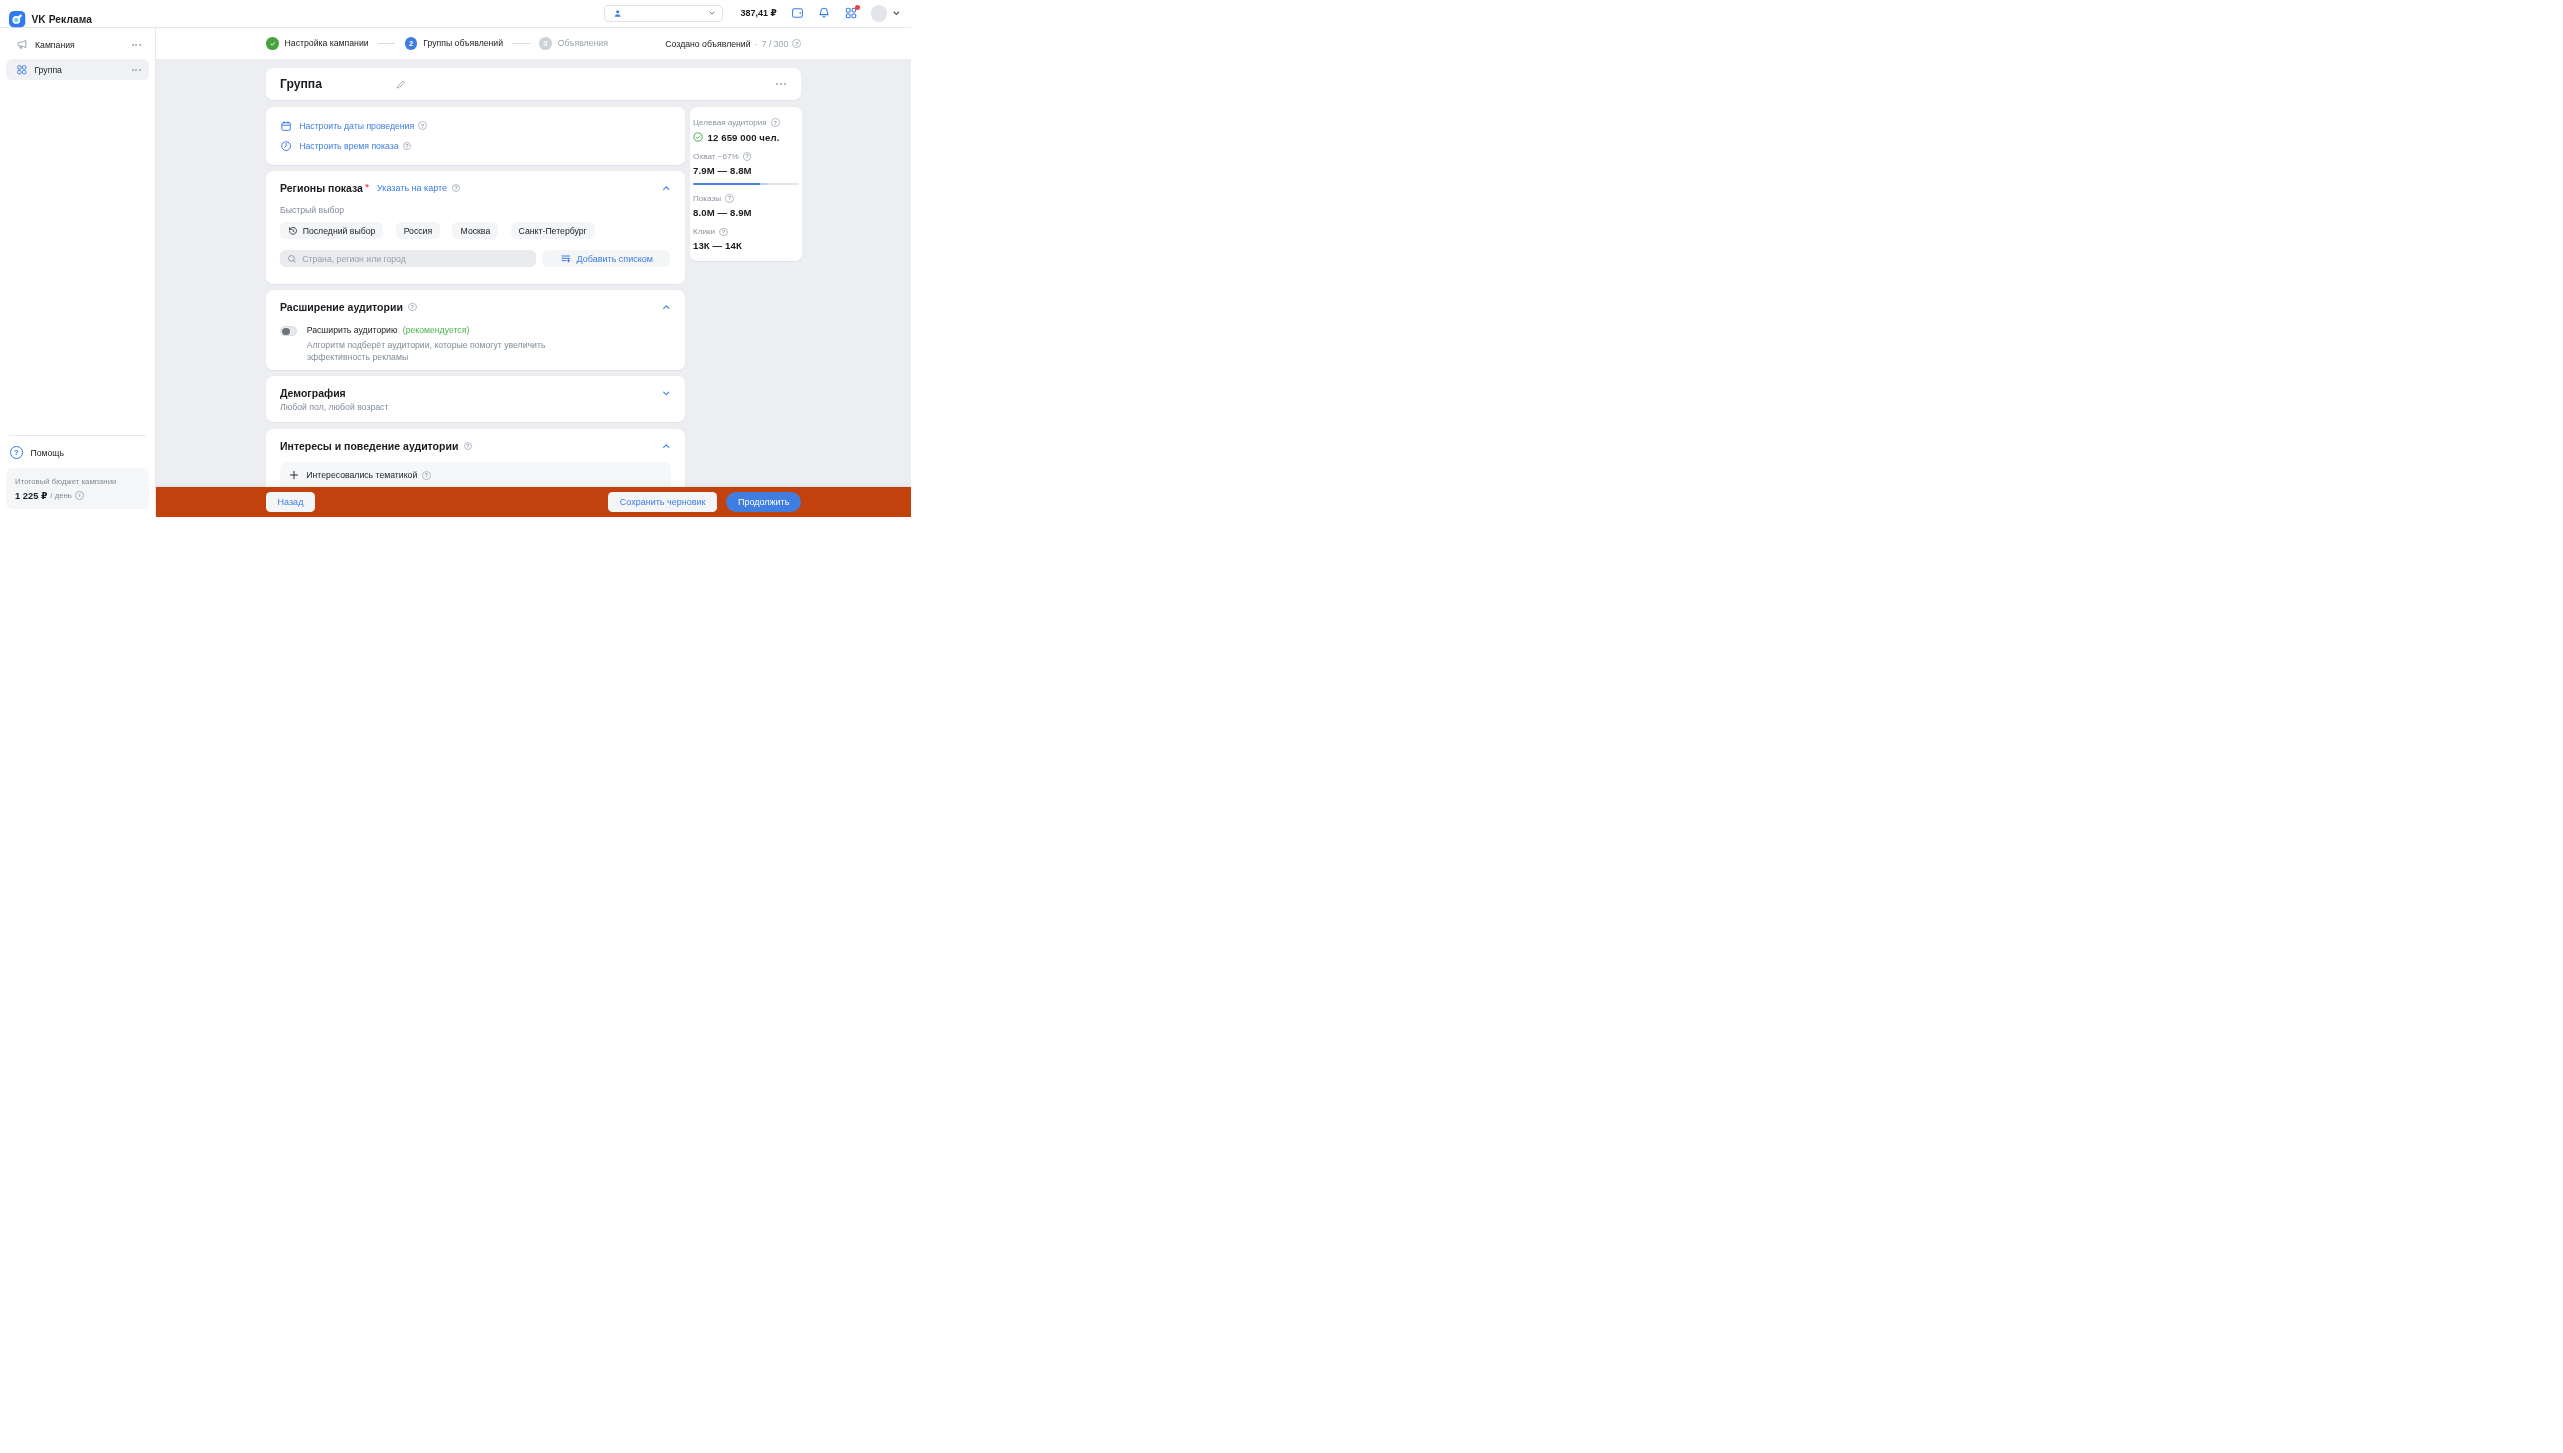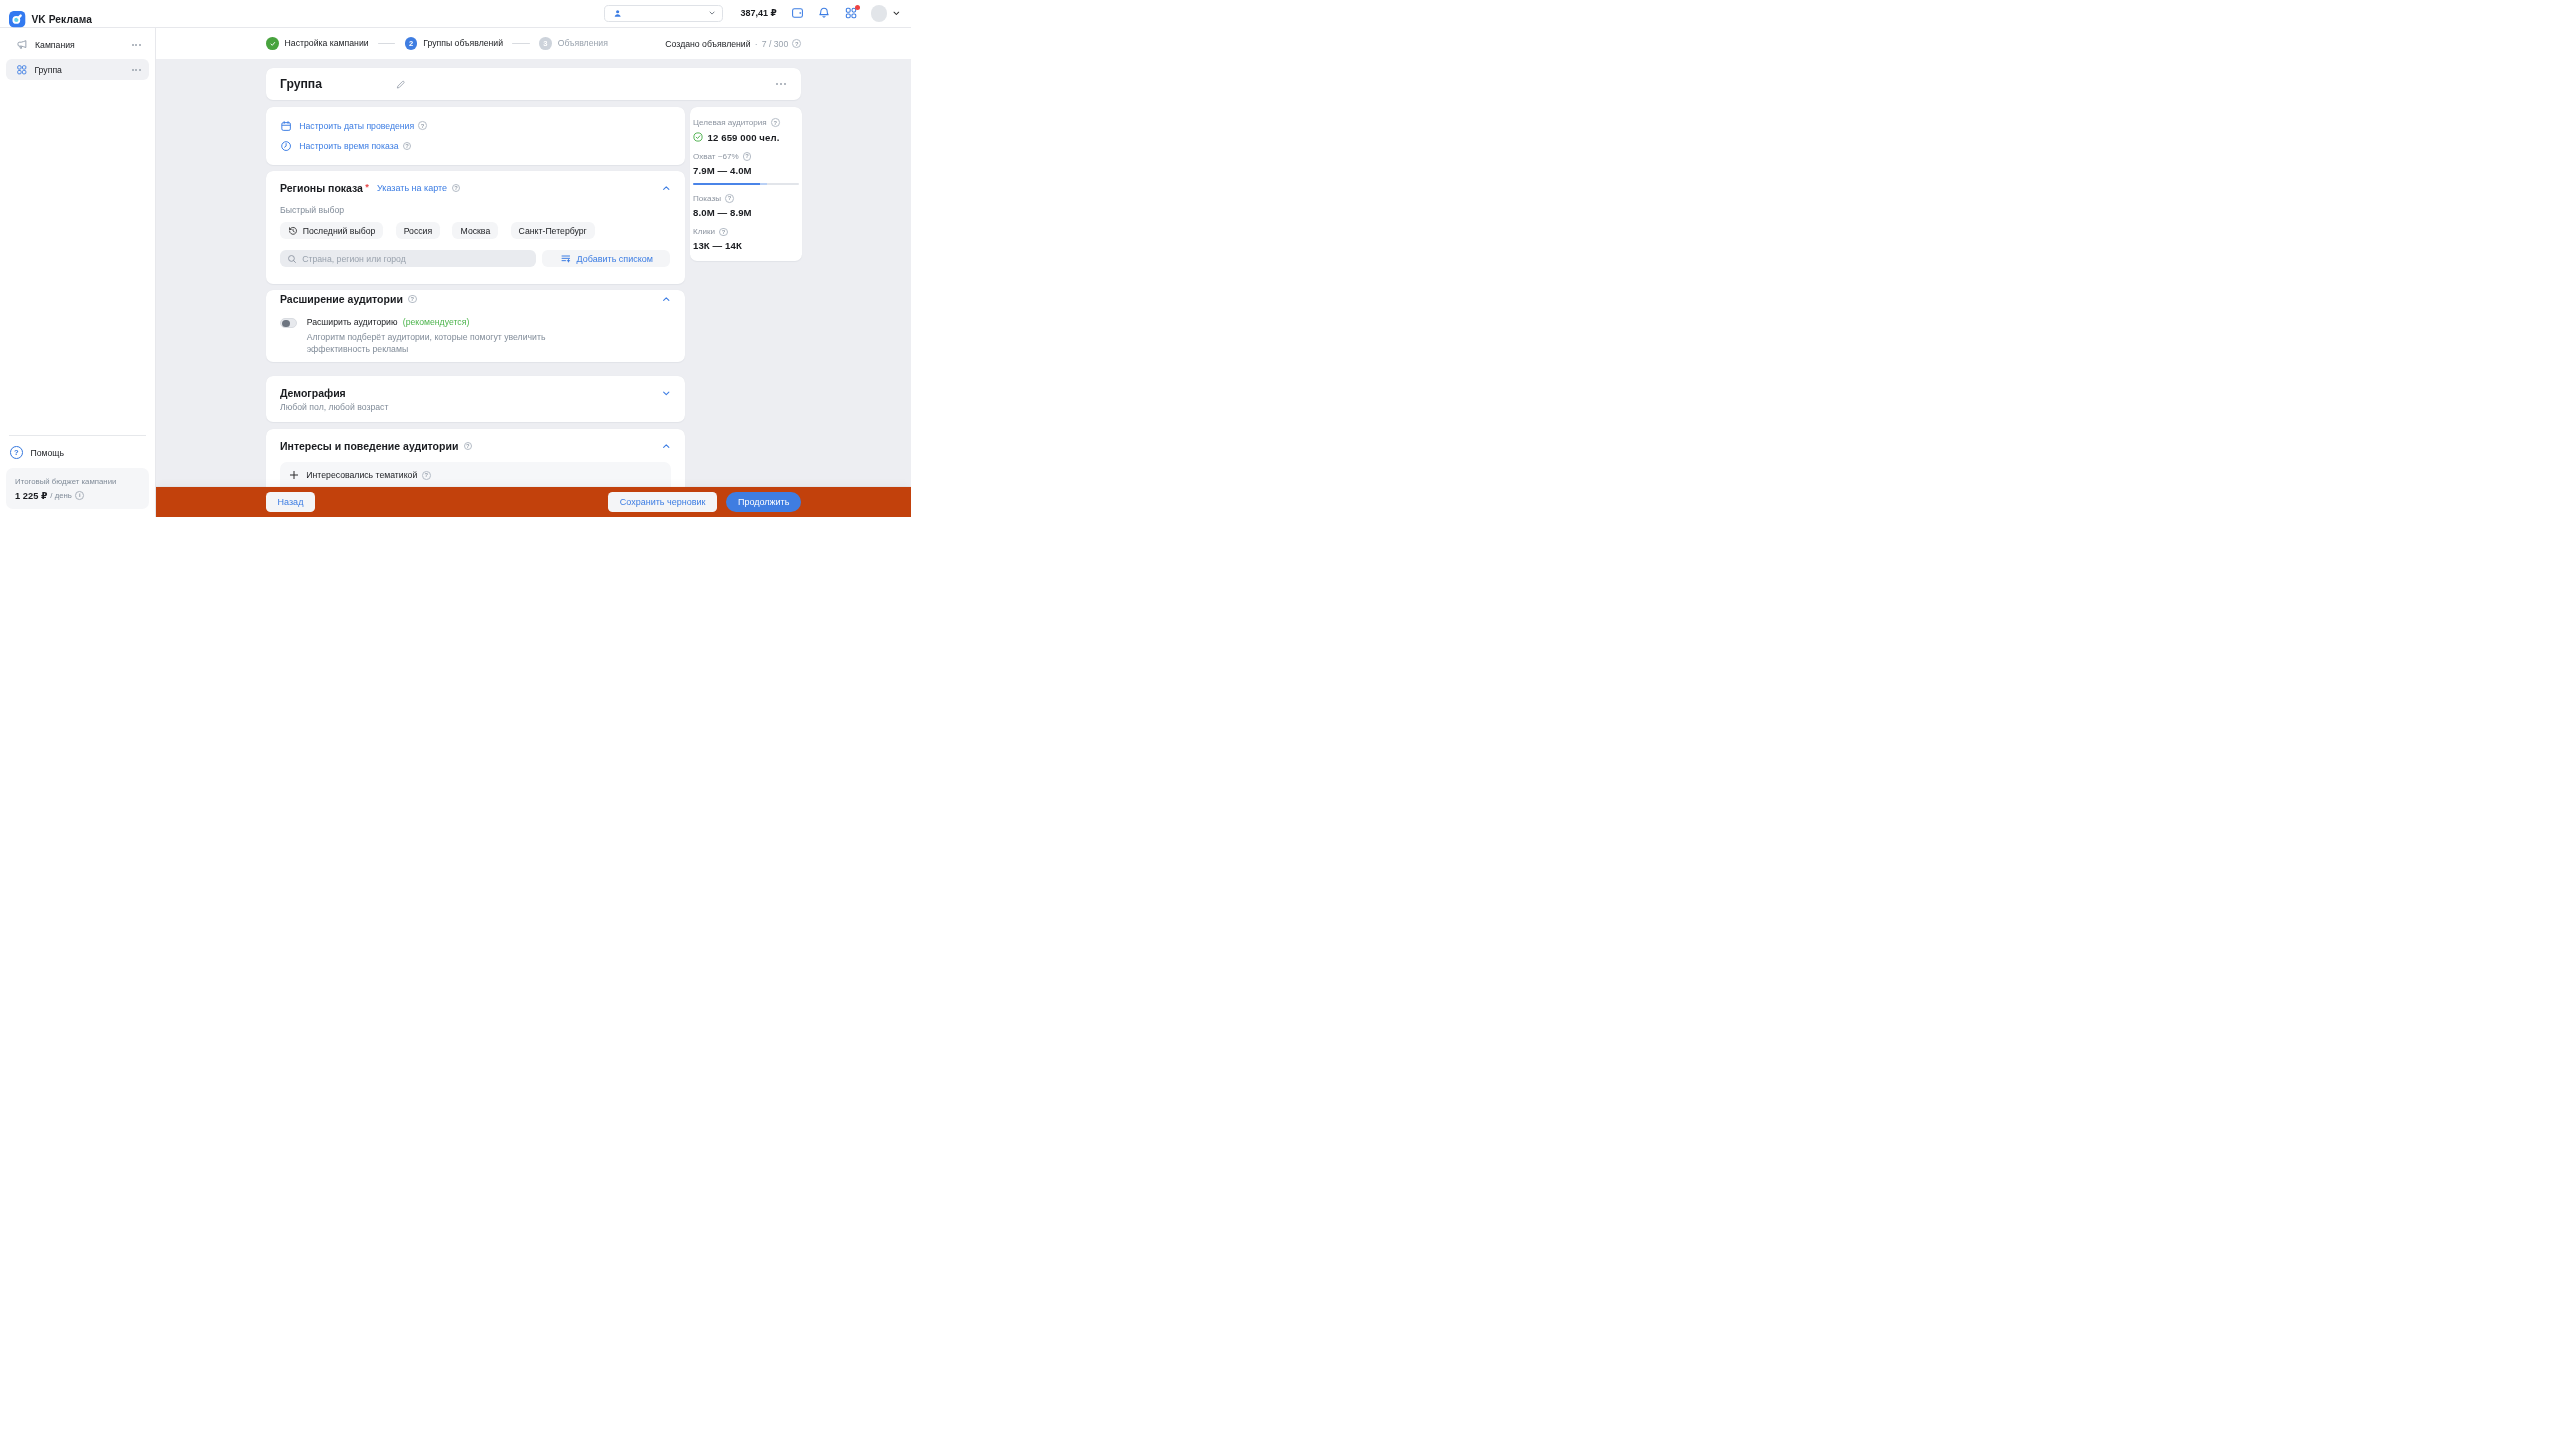--- a/index.html
+++ b/index.html
@@ -108,21 +108,21 @@
   .search-box { width:256px; height:17.4px; background:#e9ebef; border-radius:5.8px; display:flex;
                 align-items:center; padding:0 7px; }
   .search-box input { border:0; outline:0; background:transparent; font-size:8.7px; flex:1; margin-left:5.2px;
                       font-family:inherit; color:#1a1c20; }
   .search-box input::placeholder { color:#99a2ad; }
   .add-list-btn { width:128px; height:17.4px; background:#f4f5f7; border-radius:5.8px; border:0;
                   display:flex; align-items:center; justify-content:center; gap:5.2px; cursor:pointer;
                   color:#3b7ce3; font-size:9px; font-family:inherit; }
 
   
-  .expansion-card { left:110px; top:231px; width:419px; height:72px; padding:3px 14px; }
+  .expansion-card { left:110px; top:231px; width:419px; height:80px; padding:11px 14px; }
   .toggle-row { display:flex; margin-top:12.2px; }
   .switch { width:17.4px; height:10.5px; border-radius:5.2px; background:#e7e9ed; border:0.6px solid #d9dce1;
             position:relative; flex:0 0 auto; margin-top:0.6px; cursor:pointer; }
   .switch .knob { position:absolute; left:1.2px; top:0.9px; width:7.6px; height:7.6px; border-radius:50%;
                   background:#6d7580; }
   .toggle-text { margin-left:9.3px; }
   .toggle-line { font-size:8.7px; }
   .toggle-label { color:#1a1c20; }
   .toggle-hint { color:#4bb34b; margin-left:2.9px; }
   .toggle-desc { color:#818c99; font-size:8.7px; line-height:12.2px; margin-top:3.5px; max-width:302px; }
@@ -443,21 +443,21 @@
         <svg width="10" height="10" viewBox="0 0 17 17">
           <circle cx="8.5" cy="8.5" r="7" fill="none" stroke="#3faa3f" stroke-width="1.5"></circle>
           <path d="M5.5 8.8 7.7 11 11.7 6.5" fill="none" stroke="#3faa3f" stroke-width="1.5" stroke-linecap="round" stroke-linejoin="round"></path>
         </svg>
         <span class="f-value">12 659 000 чел.</span>
       </div>
       <div class="f-label f-gap">
         <span>Охват ~67%</span>
         <span class="q-icon">?</span>
       </div>
-      <div class="f-value">7.9M — 4.0M</div>
+      <div class="f-value">7.9M — 8.8M</div>
       <div class="reach-bar">
         <span class="seg-solid" style="width: 63%;"></span>
         <span class="seg-light" style="width: 7%;"></span>
       </div>
       <div class="f-label f-gap">
         <span>Показы</span>
         <span class="q-icon">?</span>
       </div>
       <div class="f-value">8.0M — 8.9M</div>
       <div class="f-label f-gap">

